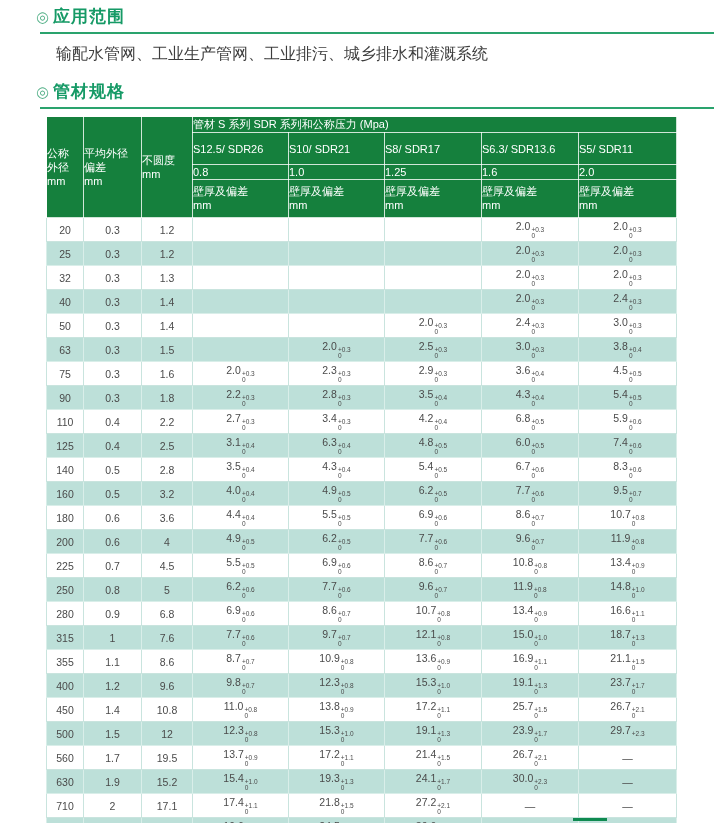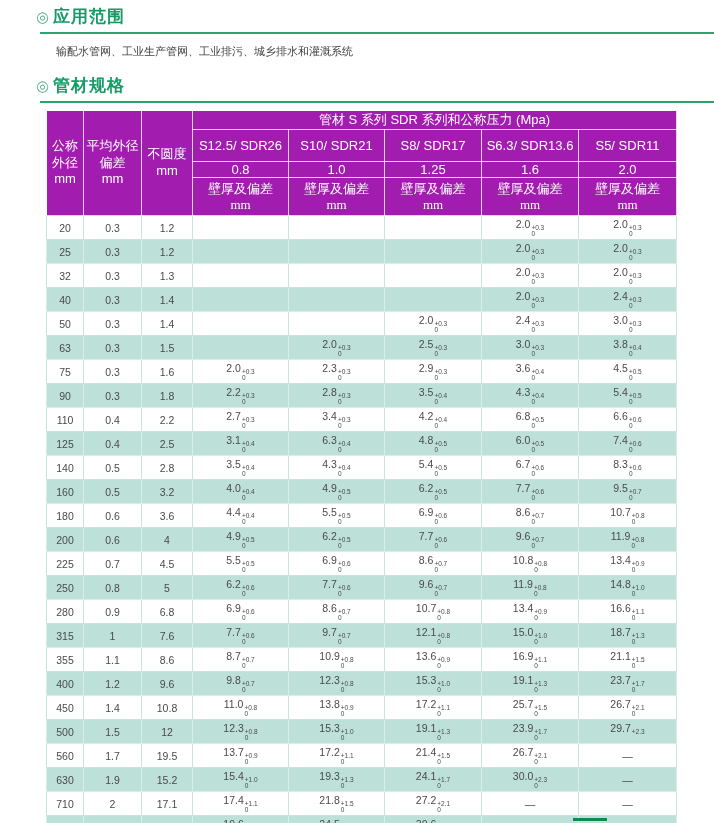--- a/index.html
+++ b/index.html
@@ -11,36 +11,36 @@
   }
   .page { position:relative; width:714px; height:823px; }
 
   .sec-title {
     margin:0; padding:5px 0 4px 36px;
     font-size:17px; font-weight:bold; color:#169a66; letter-spacing:1px;
     display:flex; align-items:center;
   }
   .marker { color:#55b189; font-weight:normal; font-size:15px; margin-right:3px; }
   .hr { margin-left:40px; height:2px; background:#2aa36d; }
-  .body-text { margin:0; padding:10px 0 6px 56px; font-size:11px; color:#3d3d3d; }
+  .body-text { margin:0; padding:10px 0 6px 56px; font-size:16px; color:#3d3d3d; }
   .sec2 { margin-top:4px; }
 
   table.spec {
     margin:7px 0 0 46px; width:630px;
     border-collapse:collapse; table-layout:fixed;
   }
   table.spec thead th {
-    background:#a21caf; color:#ffffff; font-weight:normal;
+    background:#15803d; color:#ffffff; font-weight:normal;
     border:1px solid rgba(255,255,255,0.8);
-    text-align:center; padding:0; font-size:13px;
+    text-align:left; padding:0; font-size:11px;
   }
   th.group-title { height:16px; }
   th.series-name { height:32px; }
   th.pressure    { height:15px; }
-  th.wall        { height:38px; line-height:1.2;font-family:Liberation Serif, serif; }
+  th.wall        { height:38px; line-height:1.2; }
   th.fixed-col   { font-size:10px; line-height:1.3; }
 
   tbody td {
     height:24px; text-align:center; vertical-align:middle;
     font-size:10.5px; color:#4a4a4a;
     background:#ffffff; border:1px solid #c9e4de; padding:0;
   }
   tbody tr:nth-child(even) td { background:#bde0d9; border-color:#d9eee9; }
 
   .tol {
@@ -312,21 +312,21 @@
                 <i>0</i>
               </span></td>
             <td><span>4.2</span><span class="tol">
                 <i>+0.4</i>
                 <i>0</i>
               </span></td>
             <td><span>6.8</span><span class="tol">
                 <i>+0.5</i>
                 <i>0</i>
               </span></td>
-            <td><span>6.6</span><span class="tol">
+            <td><span>5.9</span><span class="tol">
                 <i>+0.6</i>
                 <i>0</i>
               </span></td>
           </tr>
           <tr>
             <td>125</td>
             <td>0.4</td>
             <td>2.5</td>
             <td><span>3.1</span><span class="tol">
                 <i>+0.4</i>

